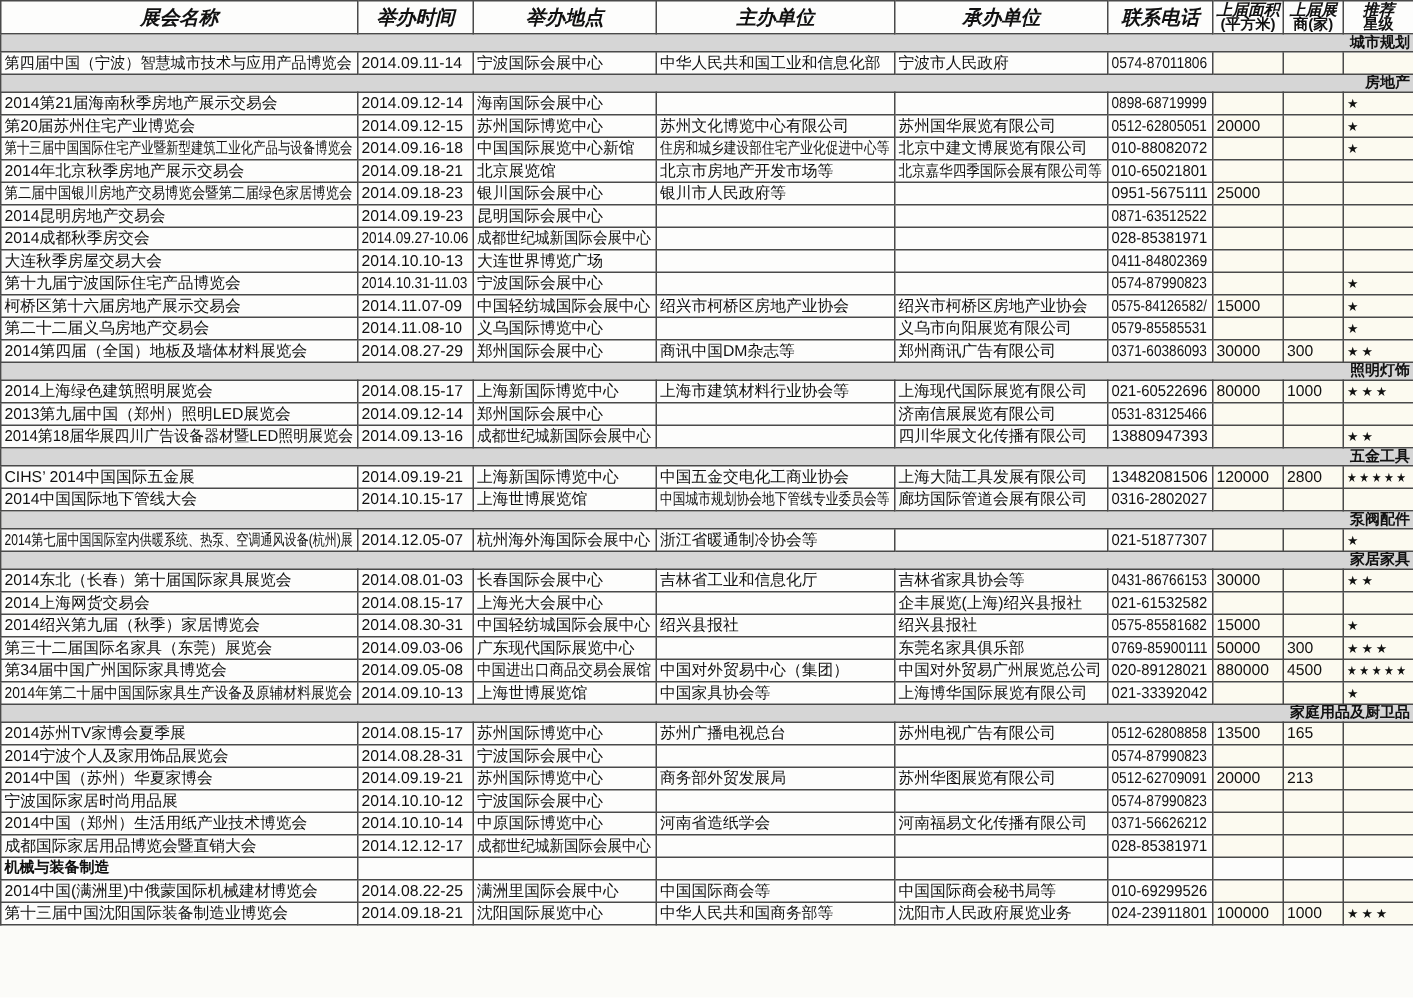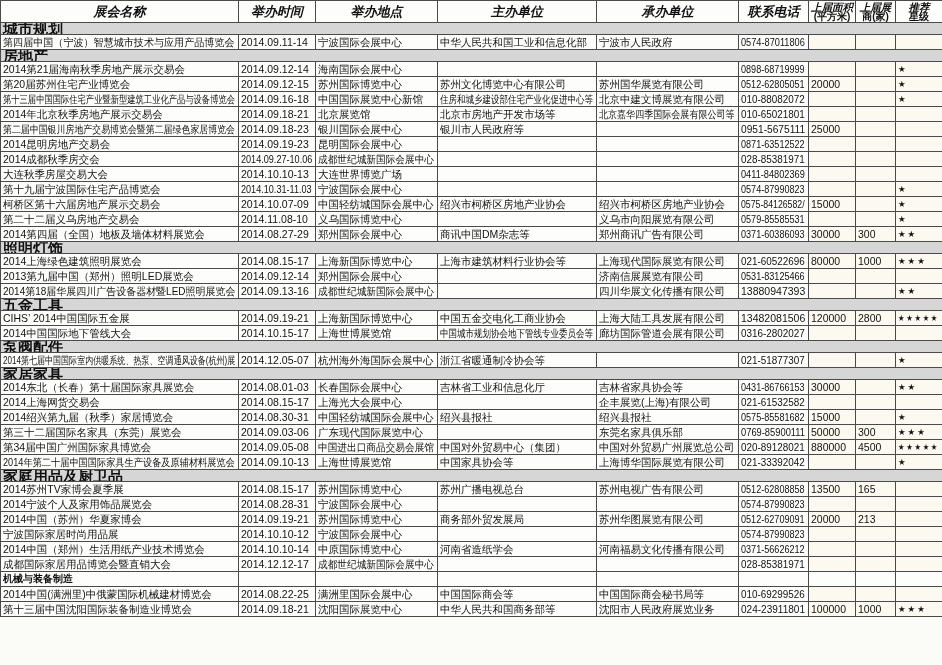--- a/index.html
+++ b/index.html
@@ -16,21 +16,21 @@
   col.w-phone{width:70px}
   col.w-area{width:47px}
   col.w-exh{width:40px}
   col.w-stars{width:47px}
   
   thead th{height:21px;padding:0;text-align:center;font-weight:bold;background:#fdfdfc;}
   thead .h1{font-size:13px;line-height:13px;font-style:italic;}
   thead th.small .h1{font-size:10.5px;line-height:10px;}
   thead th.small .h2{font-size:10px;line-height:9px;font-weight:bold;}
   
-  td.section-bar{background:#d6d6d6;text-align:left;font-weight:bold;font-size:15px;height:11px;line-height:11px;}
+  td.section-bar{background:#d6d6d6;text-align:right;font-weight:bold;font-size:10px;height:11px;line-height:11px;}
   td.section-plain{font-weight:bold;font-size:10px;height:14px;line-height:14px;}
   
   tbody td{height:14px;line-height:14px;font-size:10.5px;background:#fdfdfc;}
   tbody td.c-area,tbody td.c-exhibitors,tbody td.c-stars{background:#fcfaf0;}
   tbody td.c-stars{font-size:8.5px;letter-spacing:2px;}
   span.fit{display:inline-block;white-space:nowrap;transform-origin:0 50%;}
 </style>
 </head>
 <body>
 
@@ -193,21 +193,21 @@
           <td class="c-venue"><span class="fit">宁波国际会展中心</span></td>
           <td class="c-organizer"><span class="fit"></span></td>
           <td class="c-undertaker"><span class="fit"></span></td>
           <td class="c-phone"><span class="fit" style="transform: scaleX(0.864865);">0574-87990823</span></td>
           <td class="c-area"><span class="fit"></span></td>
           <td class="c-exhibitors"><span class="fit"></span></td>
           <td class="c-stars"><span class="fit">★</span></td>
         </tr>
         <tr>
           <td class="c-name"><span class="fit">柯桥区第十六届房地产展示交易会</span></td>
-          <td class="c-date"><span class="fit">2014.10.07-09</span></td>
+          <td class="c-date"><span class="fit">2014.11.07-09</span></td>
           <td class="c-venue"><span class="fit">中国轻纺城国际会展中心</span></td>
           <td class="c-organizer"><span class="fit">绍兴市柯桥区房地产业协会</span></td>
           <td class="c-undertaker"><span class="fit">绍兴市柯桥区房地产业协会</span></td>
           <td class="c-phone"><span class="fit" style="transform: scaleX(0.831169);">0575-84126582/</span></td>
           <td class="c-area"><span class="fit">15000</span></td>
           <td class="c-exhibitors"><span class="fit"></span></td>
           <td class="c-stars"><span class="fit">★</span></td>
         </tr>
         <tr>
           <td class="c-name"><span class="fit">第二十二届义乌房地产交易会</span></td>
@@ -318,21 +318,21 @@
           <td class="c-phone"><span class="fit" style="transform: scaleX(0.864865);">0431-86766153</span></td>
           <td class="c-area"><span class="fit">30000</span></td>
           <td class="c-exhibitors"><span class="fit"></span></td>
           <td class="c-stars"><span class="fit">★★</span></td>
         </tr>
         <tr>
           <td class="c-name"><span class="fit">2014上海网货交易会</span></td>
           <td class="c-date"><span class="fit">2014.08.15-17</span></td>
           <td class="c-venue"><span class="fit">上海光大会展中心</span></td>
           <td class="c-organizer"><span class="fit"></span></td>
-          <td class="c-undertaker"><span class="fit">企丰展览(上海)有限公司</span></td>
+          <td class="c-undertaker"><span class="fit">企丰展览(上海)绍兴县报社</span></td>
           <td class="c-phone"><span class="fit" style="transform: scaleX(0.941176);">021-61532582</span></td>
           <td class="c-area"><span class="fit"></span></td>
           <td class="c-exhibitors"><span class="fit"></span></td>
           <td class="c-stars"><span class="fit"></span></td>
         </tr>
         <tr>
           <td class="c-name"><span class="fit">2014绍兴第九届（秋季）家居博览会</span></td>
           <td class="c-date"><span class="fit">2014.08.30-31</span></td>
           <td class="c-venue"><span class="fit">中国轻纺城国际会展中心</span></td>
           <td class="c-organizer"><span class="fit">绍兴县报社</span></td>

